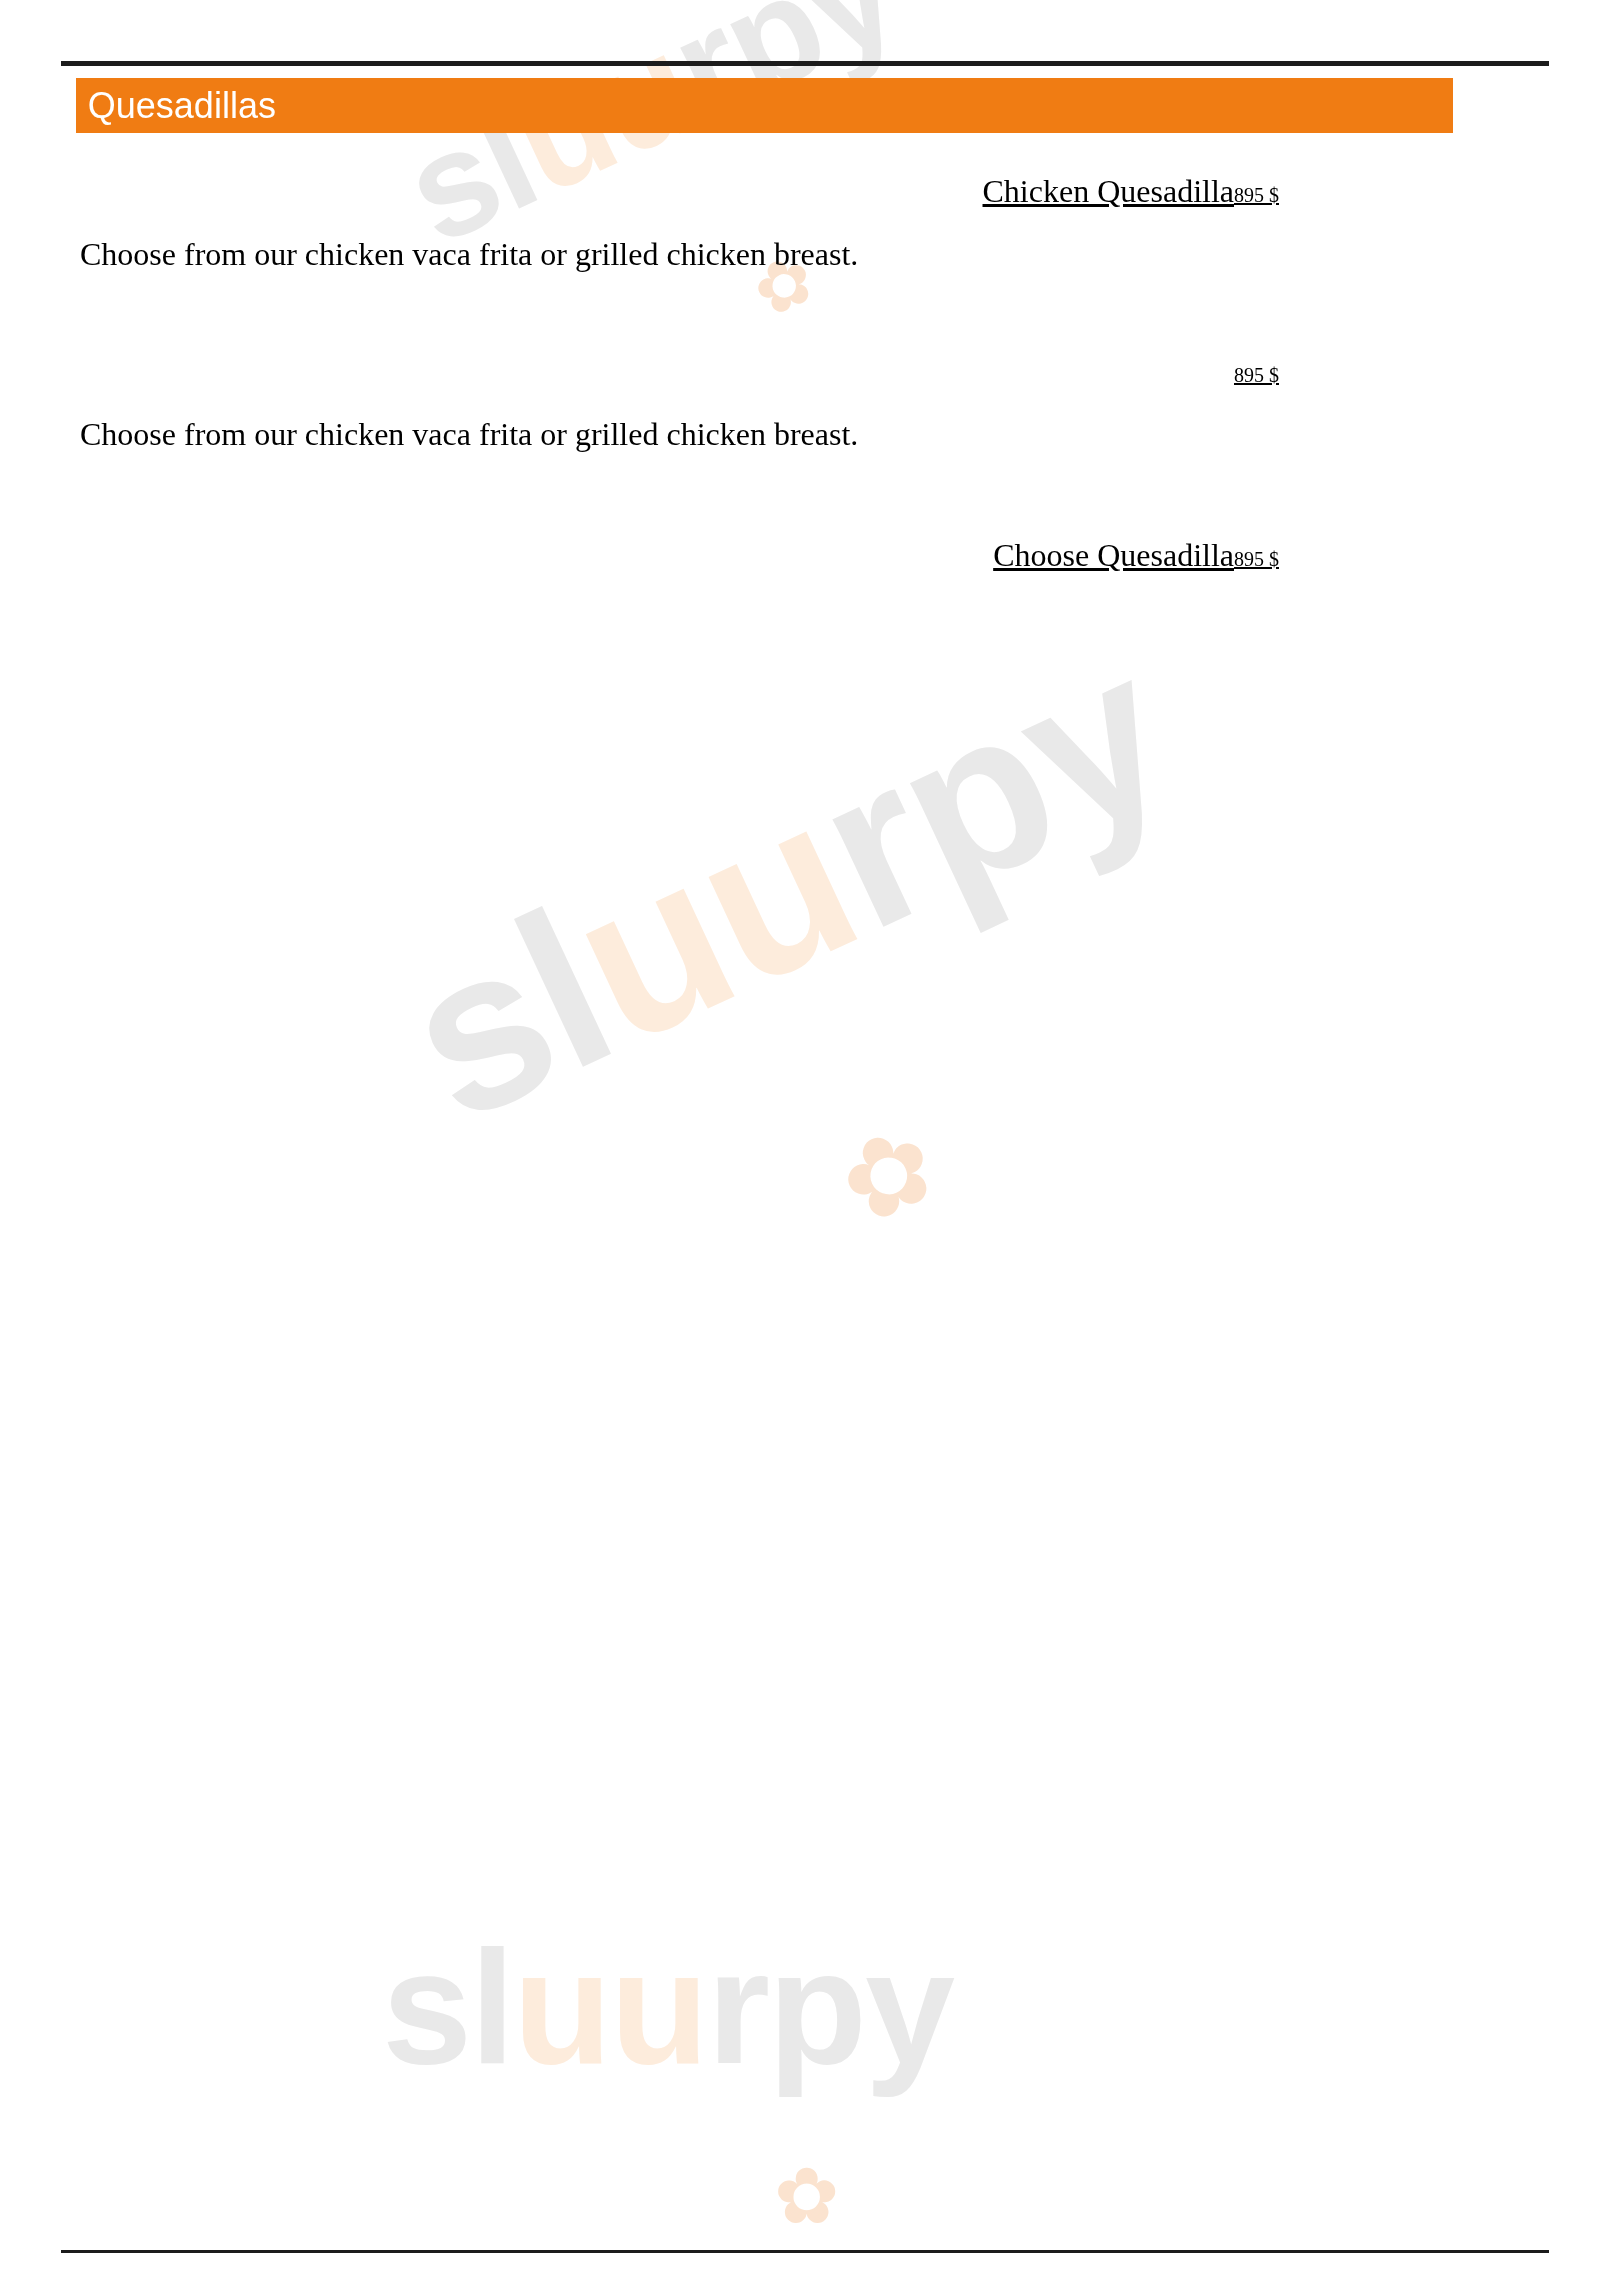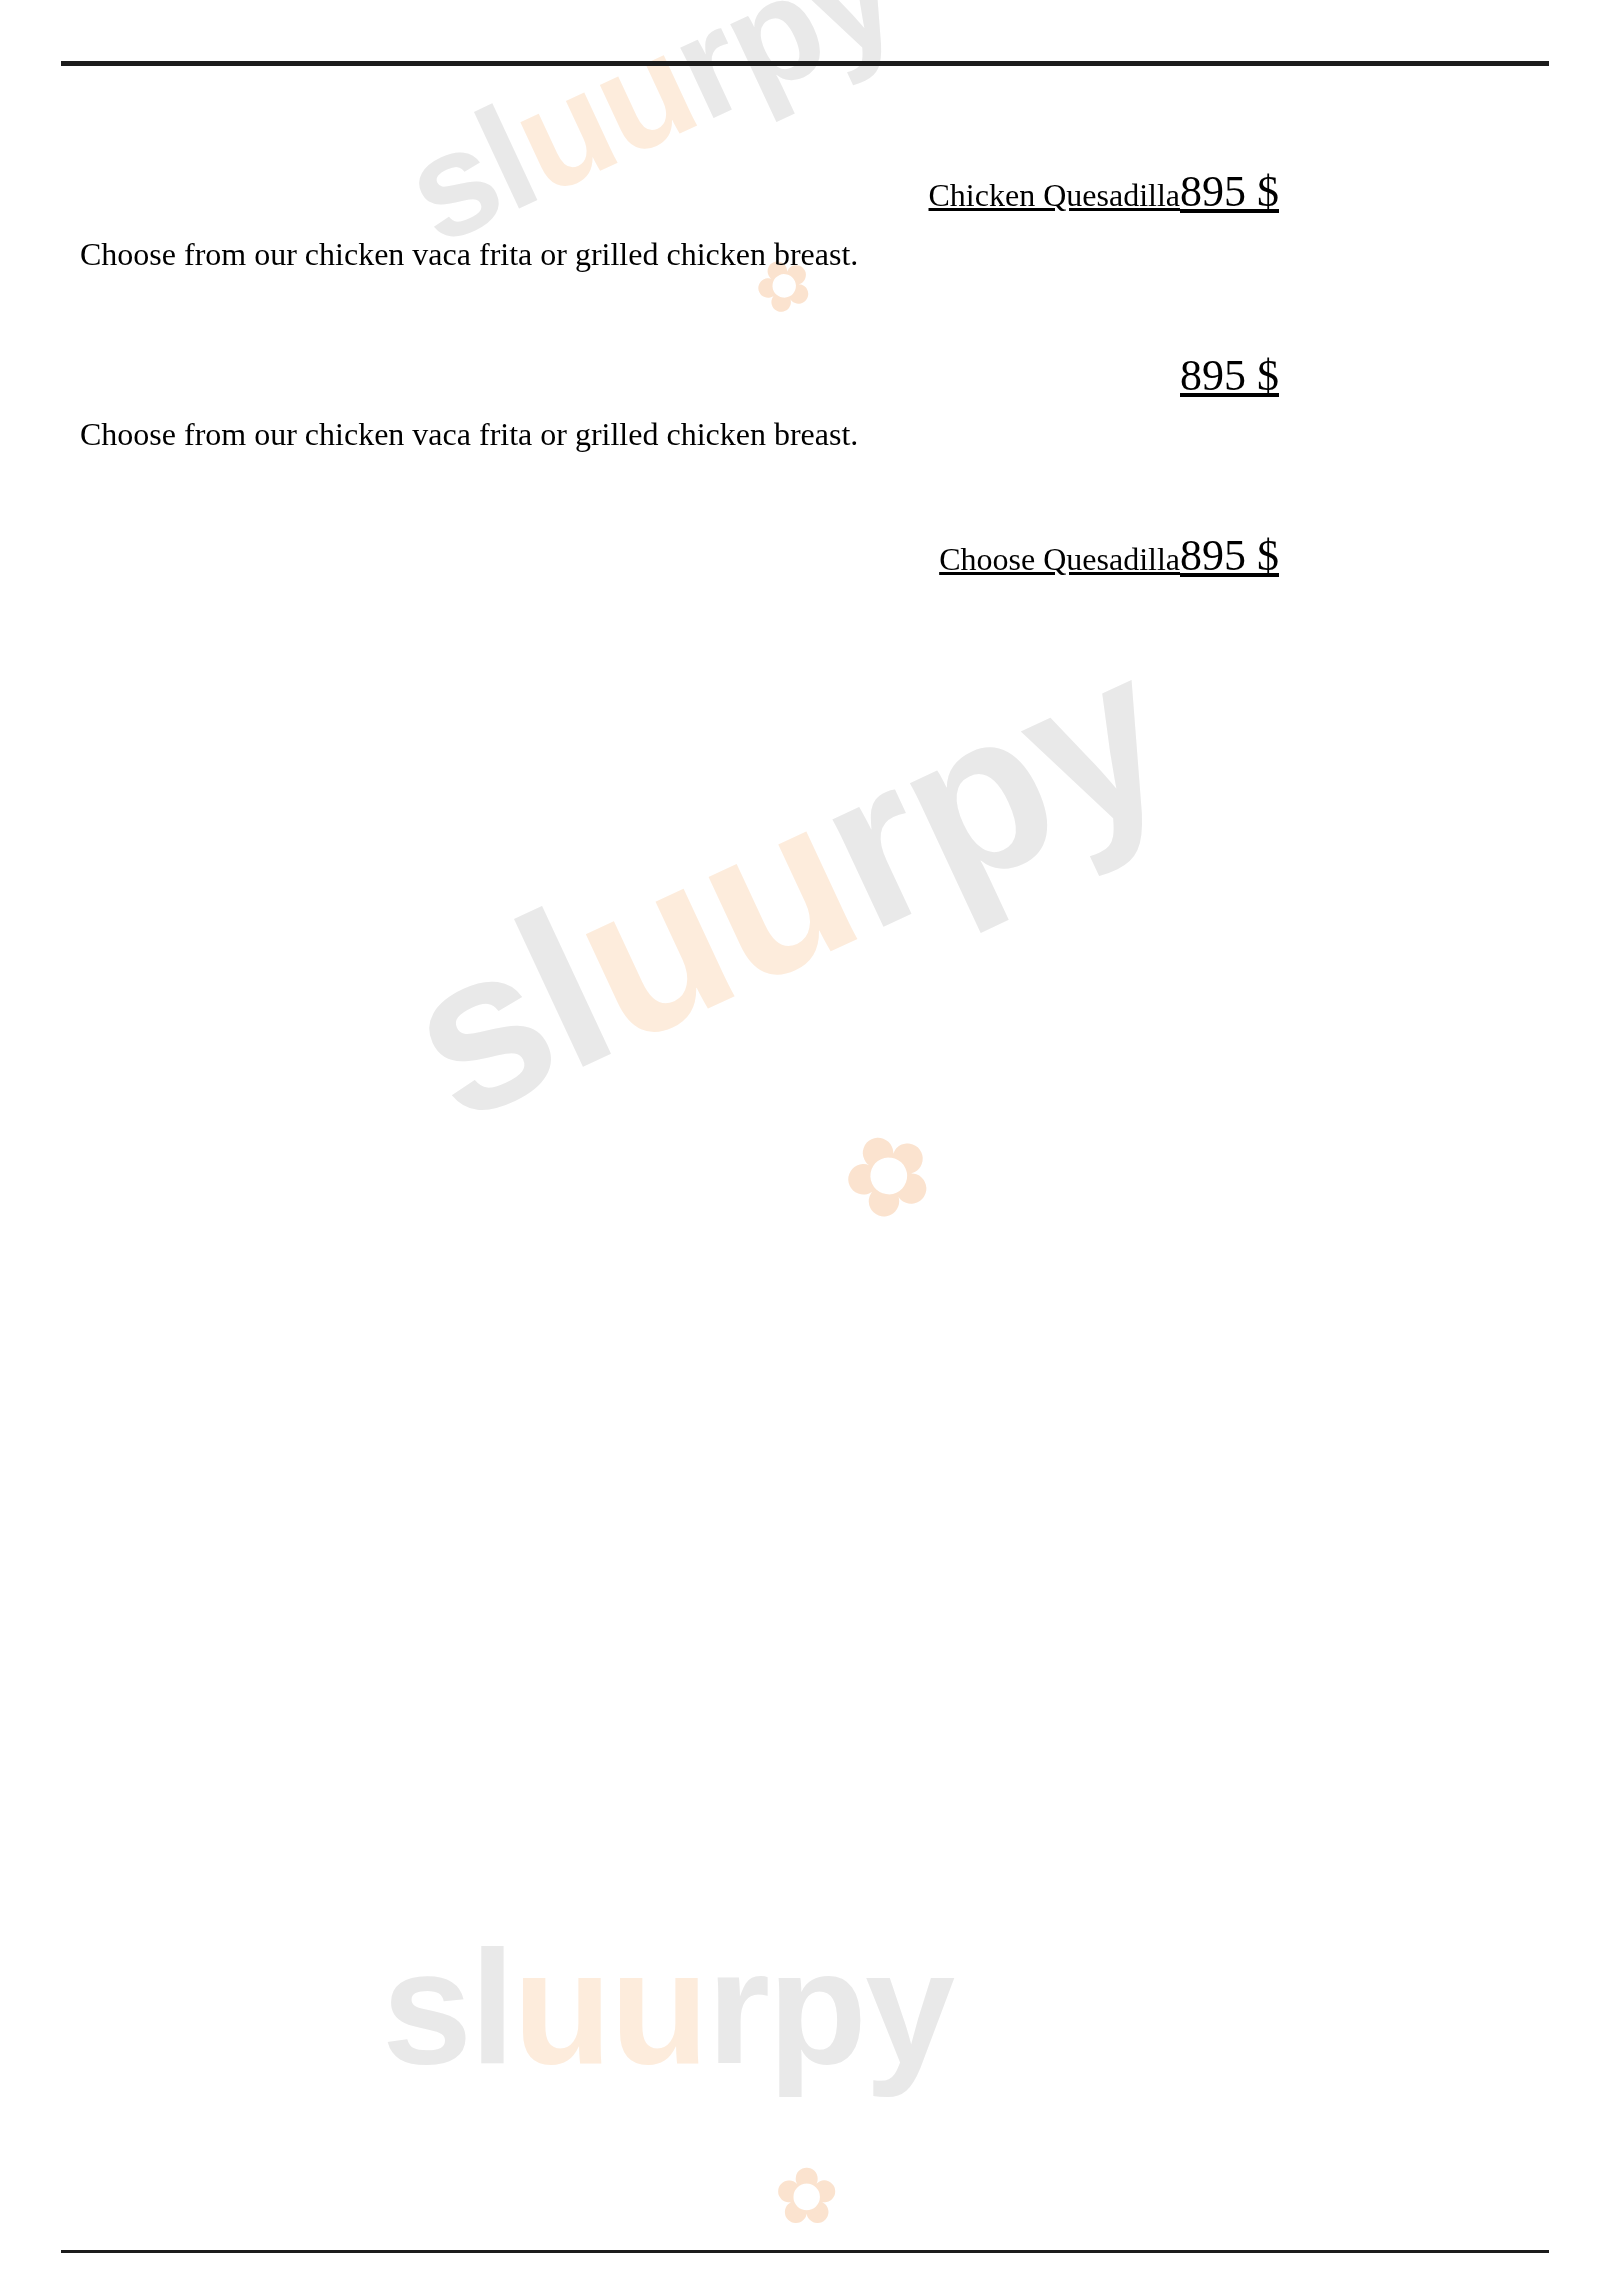--- a/index.html
+++ b/index.html
@@ -104,21 +104,21 @@
     display: flex;
     align-items: baseline;
     justify-content: flex-end;
     text-decoration: underline;
   }
   .item-name {
     font-size: 32px;
     line-height: 45px;
   }
   .item-price {
-    font-size: 44px;
+    font-size: 20px;
     line-height: 45px;
     white-space: nowrap;
     padding-right: 95px;
   }
   .item-desc {
     font-size: 32px;
     line-height: 45px;
     margin-top: 14px;
   }
 </style>
@@ -132,20 +132,21 @@
 
   <div class="wm wm-2"><span>sl</span><span class="u">uu</span><span>rpy</span></div>
   <div class="wm-leaf leaf-2">✿</div>
 
   <div class="wm wm-3"><span>sl</span><span class="u">uu</span><span>rpy</span></div>
   <div class="wm-leaf leaf-3">✿</div>
 
   <div class="top-rule"></div>
   <div class="bottom-rule"></div>
 
+  <div class="section-header">Quesadillas</div>
 
   <div class="items">
 
     <div class="item">
       <div class="item-row">
         <div class="item-name">Chicken Quesadilla</div>
         <div class="item-price">895 $</div>
       </div>
       <div class="item-desc">Choose from our chicken vaca frita or grilled chicken breast.</div>
     </div>

